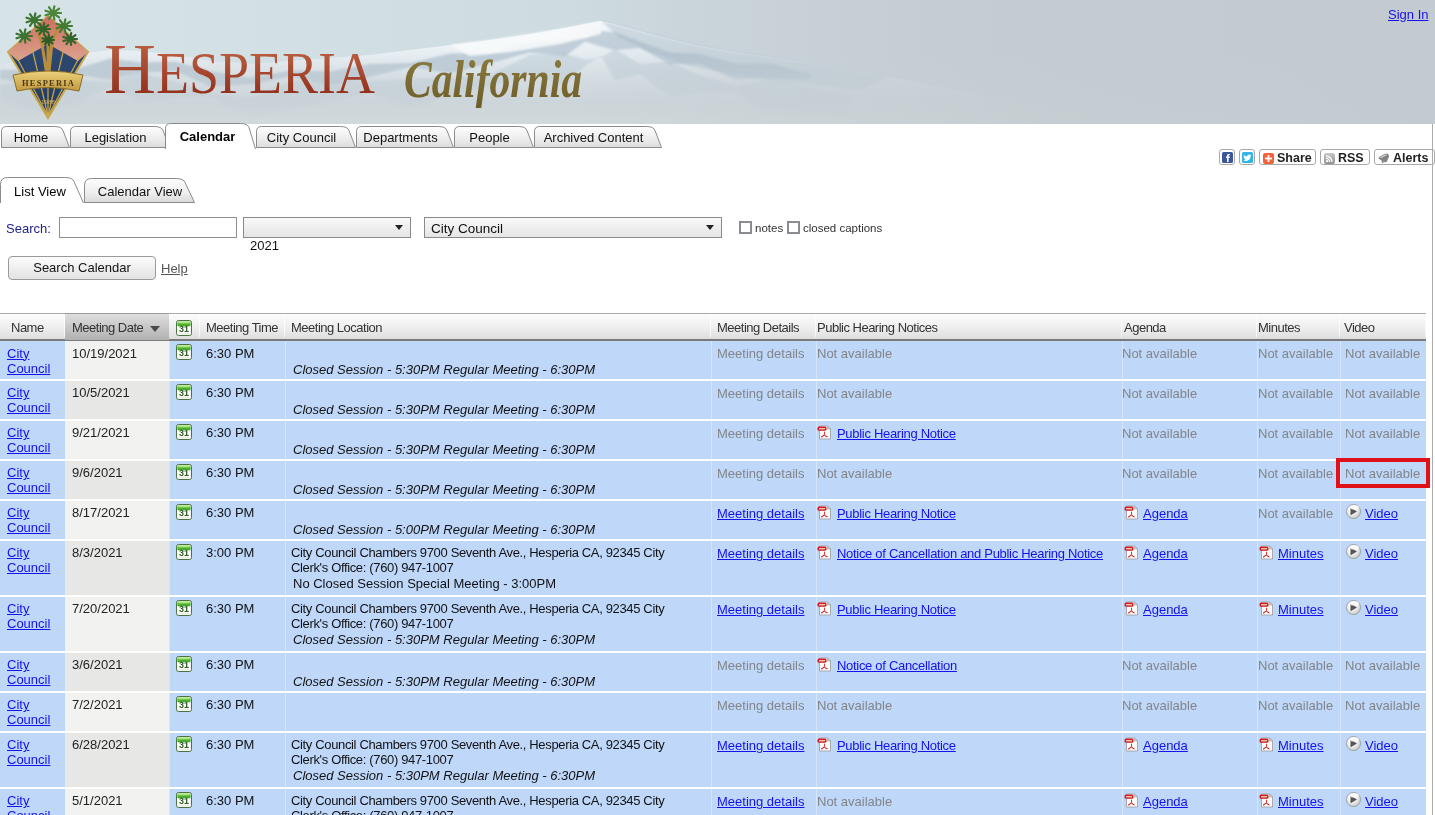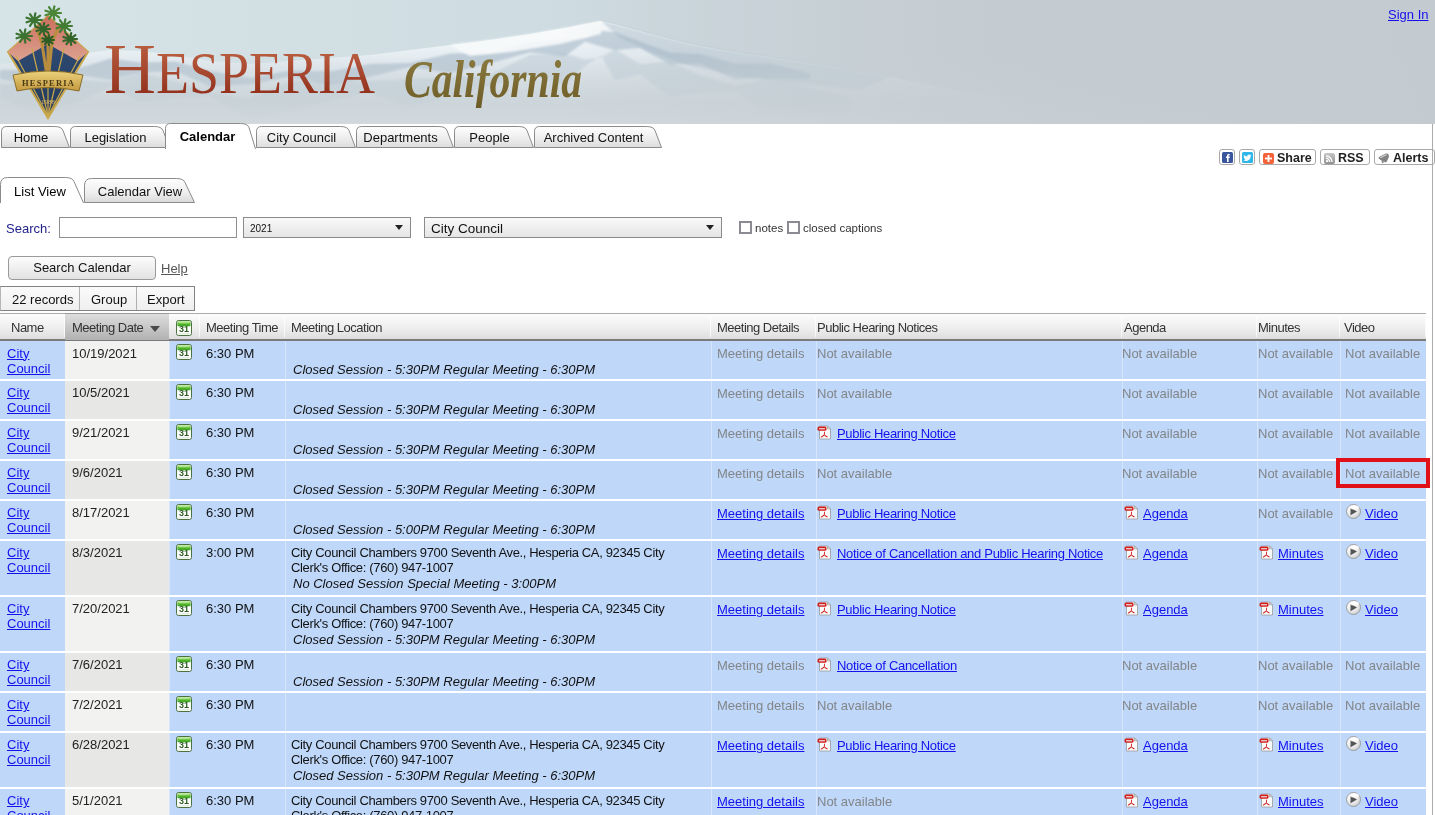--- a/index.html
+++ b/index.html
@@ -173,40 +173,33 @@
           <stop offset="1" stop-color="#dadada"></stop>
         </linearGradient>
       </defs>
       <text x="140" y="19.5" font-family="Liberation Sans,sans-serif" font-size="13" fill="#111" text-anchor="middle">Calendar View</text>
       <path d="M 0.5 27 L 0.5 8.5 Q 0.5 1.5 7.5 1.5 L 65.5 1.5 Q 72.5 1.5 74.0 5.5 L 83.5 27" fill="#ffffff" stroke="#8b8b8b"></path>
       <text x="40" y="19.5" font-family="Liberation Sans,sans-serif" font-size="13" fill="#000" text-anchor="middle">List View</text>
     </svg>
 <span style="position:absolute;left:6px;top:221px;font-size:13px;color:#23238c">Search:</span>
 <div style="position:absolute;left:59px;top:217px;width:176px;height:19px;border:1px solid #8e8e8e;background:#fff"></div>
 <div style="position:absolute;left:243px;top:217px;width:166px;height:19px;border:1px solid #8a8a8a;background:linear-gradient(#f9f9f9,#e5e5e5)">
-      <span style="position:absolute;left:6px;top:5px;font-size:10px;color:#111">2021</span>
+      <span style="position:absolute;left:6px;top:20px;font-size:13px;color:#111">2021</span>
       <div style="position:absolute;right:7px;top:7px;width:0;height:0;border-left:4.5px solid transparent;border-right:4.5px solid transparent;border-top:5.5px solid #222"></div>
     </div>
 <div style="position:absolute;left:424px;top:217px;width:296px;height:19px;border:1px solid #8a8a8a;background:linear-gradient(#f9f9f9,#e5e5e5)">
       <span style="position:absolute;left:6px;top:3px;font-size:13.5px;color:#111">City Council</span>
       <div style="position:absolute;right:7px;top:7px;width:0;height:0;border-left:4.5px solid transparent;border-right:4.5px solid transparent;border-top:5.5px solid #222"></div>
     </div>
 <div style="position:absolute;left:739px;top:221px;width:9px;height:9px;border:2px solid #8b8b93;background:#fff"></div>
 <span style="position:absolute;left:755px;top:222px;font-size:11.5px;color:#333">notes</span>
 <div style="position:absolute;left:787px;top:221px;width:9px;height:9px;border:2px solid #8b8b93;background:#fff"></div>
 <span style="position:absolute;left:803px;top:222px;font-size:11.5px;color:#333">closed captions</span>
 <div style="position:absolute;left:8px;top:256px;width:146px;height:19px;border:1px solid #9a9a9a;border-radius:4px;background:linear-gradient(#fcfcfc,#e2e2e2);text-align:center;font-size:13px;color:#111;padding-top:3px">Search Calendar</div>
 <a style="position:absolute;left:161px;top:261px;font-size:13px;color:#555;text-decoration:underline">Help</a>
-<div style="position:absolute;left:0;top:286px;width:193px;height:23px;border:1.5px solid #828282;border-left:1px solid #b5b5b5;background:linear-gradient(#fafafa,#efefef)">
-<div style="position:absolute;left:78px;top:0;width:1px;height:100%;background:#b0b0b0"></div>
-<div style="position:absolute;left:135px;top:0;width:1px;height:100%;background:#b0b0b0"></div>
-<span style="position:absolute;left:11px;top:5px;font-size:13px;color:#111">22 records</span>
-<span style="position:absolute;left:90px;top:5px;font-size:13px;color:#111">Group</span>
-<span style="position:absolute;left:146px;top:5px;font-size:13px;color:#111">Export</span>
-</div>
 <div style="position:absolute;left:0;top:313px;width:1425.5px;height:25px;background:linear-gradient(#fcfcfc,#eeeeee 55%,#dedede);border-top:1px solid #ababab;border-bottom:2px solid #7b7b7b">
       <div style="position:absolute;left:63.5px;top:2px;width:1px;height:21px;background:#fff;opacity:.7"></div>
       <div style="position:absolute;left:64.5px;top:-1px;width:104.0px;height:26px;background:linear-gradient(#dedede,#b1b1b1);border-top:1px solid #9a9a9a"></div>
       <div style="position:absolute;left:198.5px;top:2px;width:1px;height:21px;background:#fff;opacity:.7"></div>
       <div style="position:absolute;left:283.5px;top:2px;width:1px;height:21px;background:#fff;opacity:.7"></div>
       <div style="position:absolute;left:709.5px;top:2px;width:1px;height:21px;background:#fff;opacity:.7"></div>
       <div style="position:absolute;left:814.5px;top:2px;width:1px;height:21px;background:#fff;opacity:.7"></div>
       <div style="position:absolute;left:1120.5px;top:2px;width:1px;height:21px;background:#fff;opacity:.7"></div>
       <div style="position:absolute;left:1255.5px;top:2px;width:1px;height:21px;background:#fff;opacity:.7"></div>
       <div style="position:absolute;left:1338.5px;top:2px;width:1px;height:21px;background:#fff;opacity:.7"></div>
@@ -447,21 +440,21 @@
           </linearGradient>
         </defs>
 <rect x="0.5" y="0.5" width="15" height="15" rx="2" fill="#fdfefc" stroke="#4a7340" stroke-width="1"></rect>
 <rect x="1.4" y="1.4" width="13.2" height="4.8" rx="1" fill="url(#calg)"></rect>
 <rect x="2.2" y="1.9" width="11.6" height="1.3" rx="0.6" fill="#b4e98c" opacity="0.9"></rect>
 <rect x="1.5" y="12.9" width="13" height="1.6" fill="#e8ece2"></rect>
 <text x="8.1" y="12" font-family="Liberation Sans,sans-serif" font-size="9" font-weight="bold" fill="#2d5c23" text-anchor="middle">31</text>
 </svg>
       <span style="position:absolute;left:206px;top:4.5px;color:#111">3:00 PM</span>
       <span style="position:absolute;left:291px;top:4.5px;width:430px;color:#111;letter-spacing:-0.35px">City Council Chambers 9700 Seventh Ave., Hesperia CA, 92345 City<br>Clerk's Office: (760) 947-1007</span>
-      <span style="position:absolute;left:293px;top:35px;color:#111;font-style:italic">No Closed Session Special Meeting - 3:00PM</span>
+      <span style="position:absolute;left:293px;top:35px;color:#111;">No Closed Session Special Meeting - 3:00PM</span>
       <a class="lnk" style="position:absolute;left:717px;top:5px">Meeting details</a>
       <svg style="position:absolute;left:817px;top:4px" width="15" height="15" viewBox="0 0 15 15">
 <path d="M2.5 1 L10.5 1 L13.5 4 L13.5 14 L2.5 14 Z" fill="#fbfbfa" stroke="#9b9b99" stroke-width="0.8"></path>
 <path d="M10.5 1 L10.5 4 L13.5 4 Z" fill="#d9d9d6" stroke="#9b9b99" stroke-width="0.6"></path>
 <rect x="0.5" y="1.6" width="9" height="4.2" rx="1.5" fill="#cf201f"></rect>
 <rect x="2" y="3" width="6" height="1.4" fill="#f5dfdf" opacity="0.85"></rect>
 <path d="M7.5 6.5 C8.3 6.5 8.2 8.2 7.6 9.6 C8.6 10.9 9.9 11 10.5 11.4 C11 11.8 10.6 12.6 9.9 12.3 C9.2 12 8.2 11.2 7.4 10.4 C6.5 10.9 5.5 11.7 4.8 12.4 C4.2 12.9 3.5 12.3 4 11.7 C4.6 11 5.8 10.2 6.8 9.7 C7.1 8.5 7 6.5 7.5 6.5 Z" fill="#cc2221"></path>
 </svg>
       <a class="lnk" style="position:absolute;left:837px;top:5px;letter-spacing:-0.3px">Notice of Cancellation and Public Hearing Notice</a>
       <svg style="position:absolute;left:1124px;top:4px" width="15" height="15" viewBox="0 0 15 15">
@@ -563,21 +556,21 @@
 <div style="position:absolute;left:0;top:652.8px;width:1425.5px;height:37.8px;background:#bfd8fa;line-height:15px">
       <div style="position:absolute;left:64.5px;top:0;width:104px;height:100%;background:#e7e7e6"></div>
       <div style="position:absolute;left:168.5px;top:0;width:1px;height:100%;background:#fff;opacity:.35"></div>
       <div style="position:absolute;left:284.5px;top:0;width:1px;height:100%;background:#fff;opacity:.35"></div>
       <div style="position:absolute;left:710.5px;top:0;width:1px;height:100%;background:#fff;opacity:.35"></div>
       <div style="position:absolute;left:815.5px;top:0;width:1px;height:100%;background:#fff;opacity:.35"></div>
       <div style="position:absolute;left:1121.5px;top:0;width:1px;height:100%;background:#fff;opacity:.35"></div>
       <div style="position:absolute;left:1256.5px;top:0;width:1px;height:100%;background:#fff;opacity:.35"></div>
       <div style="position:absolute;left:1339.5px;top:0;width:1px;height:100%;background:#fff;opacity:.35"></div>
       <a class="lnk" style="position:absolute;left:7px;top:4.5px">City<br>Council</a>
-      <span style="position:absolute;left:72px;top:4.5px;color:#222">7/6/2021</span>
+      <span style="position:absolute;left:72px;top:4.5px;color:#222">3/6/2021</span>
       <svg style="position:absolute;left:176px;top:3px" width="16" height="16" viewBox="0 0 16 16">
 <defs>
           <linearGradient id="calg" x1="0" y1="0" x2="0" y2="1">
             <stop offset="0" stop-color="#7ed24f"></stop>
             <stop offset="1" stop-color="#37a11c"></stop>
           </linearGradient>
         </defs>
 <rect x="0.5" y="0.5" width="15" height="15" rx="2" fill="#fdfefc" stroke="#4a7340" stroke-width="1"></rect>
 <rect x="1.4" y="1.4" width="13.2" height="4.8" rx="1" fill="url(#calg)"></rect>
 <rect x="2.2" y="1.9" width="11.6" height="1.3" rx="0.6" fill="#b4e98c" opacity="0.9"></rect>

